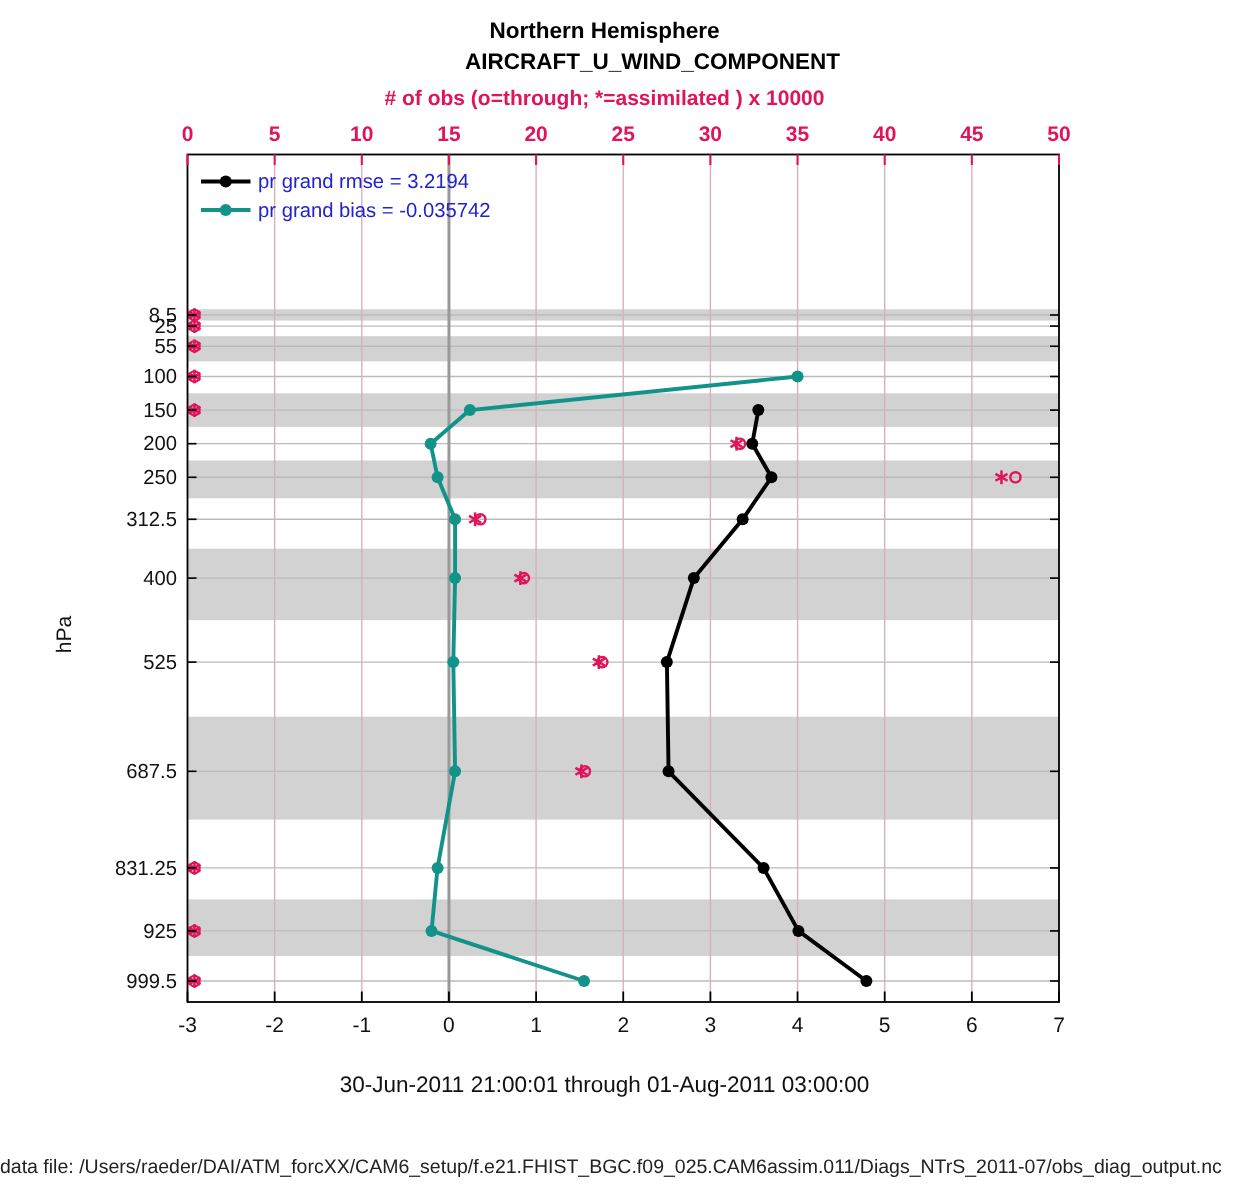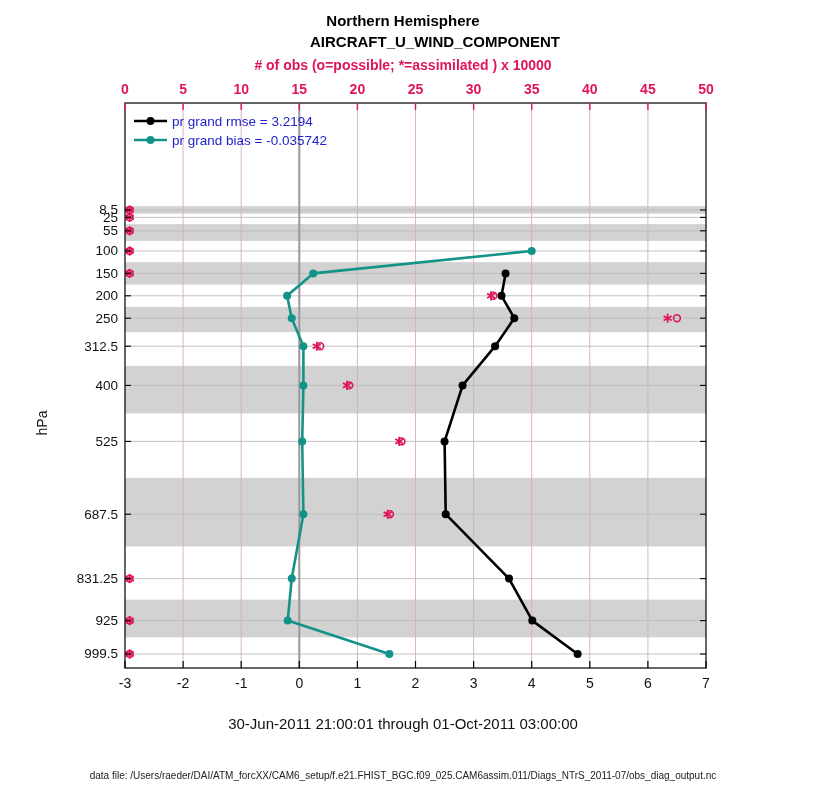--- a/index.html
+++ b/index.html
@@ -3,32 +3,32 @@
 <meta charset="utf-8">
 <style>
   html,body{margin:0;padding:0;background:#ffffff;}
   body{width:830px;height:800px;font-family:"Liberation Sans",sans-serif;position:relative;overflow:hidden;}
   .fig{position:absolute;inset:0;width:830px;height:800px;background:#fff;}
   .ctr{position:absolute;left:0;width:806px;text-align:center;white-space:nowrap;}
   .title{font-weight:bold;font-size:15px;color:#000;}
   .topaxis-label{font-size:14px;font-weight:bold;}
   .xlabel{font-size:15px;color:#111;}
   .daterange{font-size:15px;color:#111;}
-  .datafile{font-size:10px;color:#222;}
+  .datafile{font-size:13px;color:#222;}
   .ylabel{position:absolute;left:30px;top:415px;transform:rotate(-90deg);transform-origin:center;font-size:14px;color:#111;}
   svg{position:absolute;left:0;top:0;}
   svg text{font-family:"Liberation Sans",sans-serif;}
 </style>
 </head>
 <body>
 
 <div class="fig">
   <div class="ctr title" style="top:12px;">Northern Hemisphere</div>
   <div class="ctr title" style="top:33px;padding-left:32px;">AIRCRAFT_U_WIND_COMPONENT</div>
-  <div class="ctr topaxis-label" style="top:57px;color:#e0145c;"># of obs (o=possible; *=assimilated ) x 10000</div>
+  <div class="ctr topaxis-label" style="top:57px;color:#e0145c;"># of obs (o=through; *=assimilated ) x 10000</div>
 
   <div class="ylabel">hPa</div>
 
   <svg id="plot" width="830" height="800" viewBox="0 0 830 800">
       <rect x="125" y="206.19" width="581" height="7.504502500000001" fill="#d2d2d2"></rect>
       <rect x="125" y="224.1112" width="581" height="16.801125000000013" fill="#d2d2d2"></rect>
       <rect x="125" y="262.19375" width="581" height="22.401499999999942" fill="#d2d2d2"></rect>
       <rect x="125" y="306.99675" width="581" height="25.20168749999999" fill="#d2d2d2"></rect>
       <rect x="125" y="365.8006875" width="581" height="47.60318749999999" fill="#d2d2d2"></rect>
       <rect x="125" y="477.8081875" width="581" height="68.60459374999999" fill="#d2d2d2"></rect>
@@ -252,15 +252,15 @@
       <line x1="706" y1="653.995985" x2="700" y2="653.995985" stroke="#000000" stroke-width="1.1"></line>
       <text x="118" y="658.495985" text-anchor="end" font-size="13.5px" fill="#111">999.5</text>
       <line x1="134" y1="121" x2="167" y2="121" stroke="#000000" stroke-width="2.6"></line>
       <circle cx="150.5" cy="121" r="4" fill="#000000"></circle>
       <text x="172" y="125.5" font-size="13.5px" fill="#2222cc">pr grand rmse = 3.2194</text>
       <line x1="134" y1="140" x2="167" y2="140" stroke="#12938a" stroke-width="2.6"></line>
       <circle cx="150.5" cy="140" r="4" fill="#12938a"></circle>
       <text x="172" y="144.5" font-size="13.5px" fill="#2222cc">pr grand bias = -0.035742</text>
     </svg>
 
-  <div class="ctr daterange" style="top:715px;">30-Jun-2011 21:00:01 through 01-Oct-2011 03:00:00</div>
+  <div class="ctr daterange" style="top:715px;">30-Jun-2011 21:00:01 through 01-Aug-2011 03:00:00</div>
   <div class="ctr datafile" style="top:770px;">data file: /Users/raeder/DAI/ATM_forcXX/CAM6_setup/f.e21.FHIST_BGC.f09_025.CAM6assim.011/Diags_NTrS_2011-07/obs_diag_output.nc</div>
 </div>
 
 </body></html>

